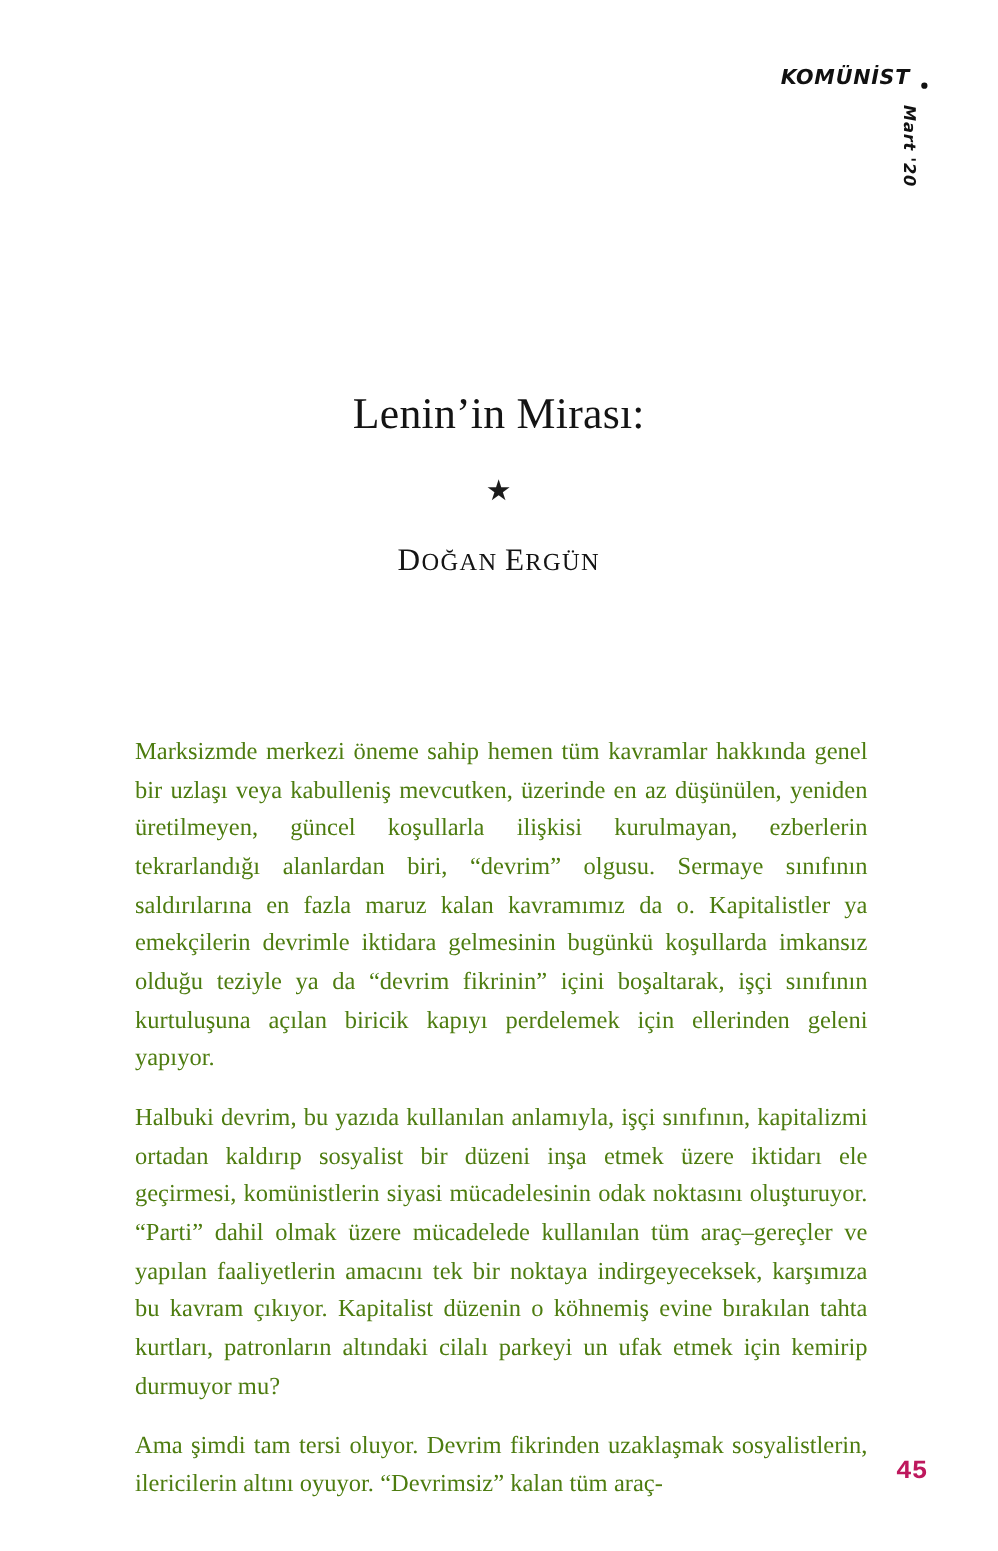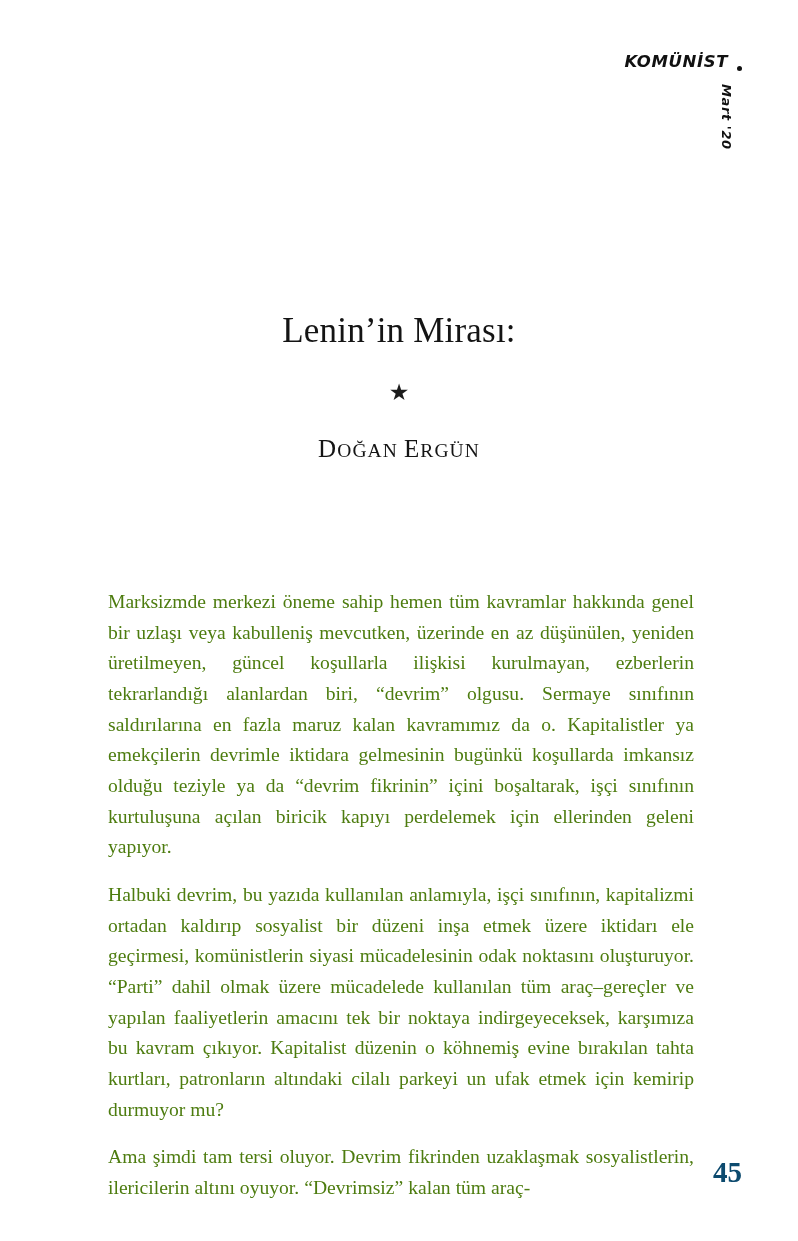--- a/index.html
+++ b/index.html
@@ -125,24 +125,24 @@
   }
   .body-text p:last-child {
     margin-bottom: 17px;
   }
 
   
   .folio {
     position: absolute;
     right: 56px;
     bottom: 52px;
-    font-family: Liberation Serif, serif;
+    font-family: Liberation Mono, monospace;
     font-weight: bold;
-    font-size: 29px;
-    color: #0c4a6e;
+    font-size: 21px;
+    color: #be185d;
   }
 </style>
 </head>
 <body>
 
 <div class="page">
 
   <div class="running-head">
     <span class="rh-title">KOMÜNİST</span>
     <span class="rh-dot"></span>

